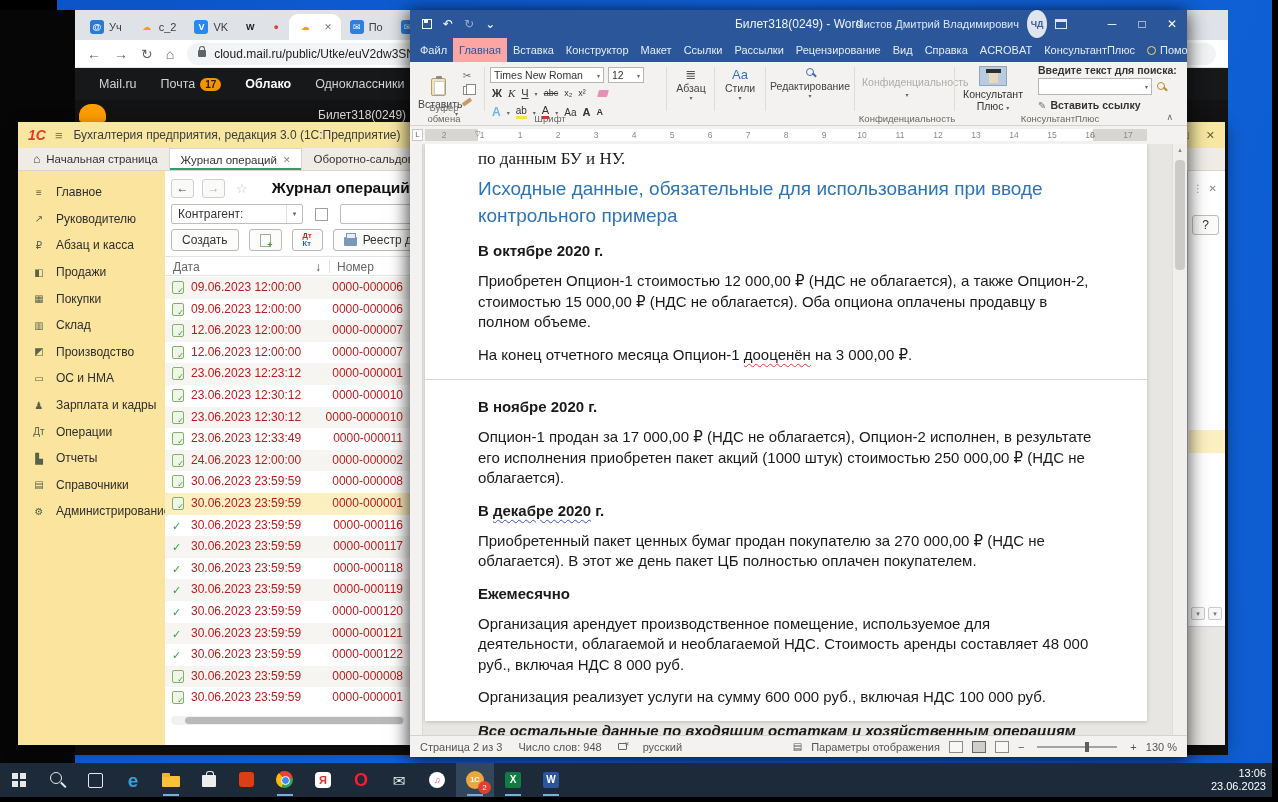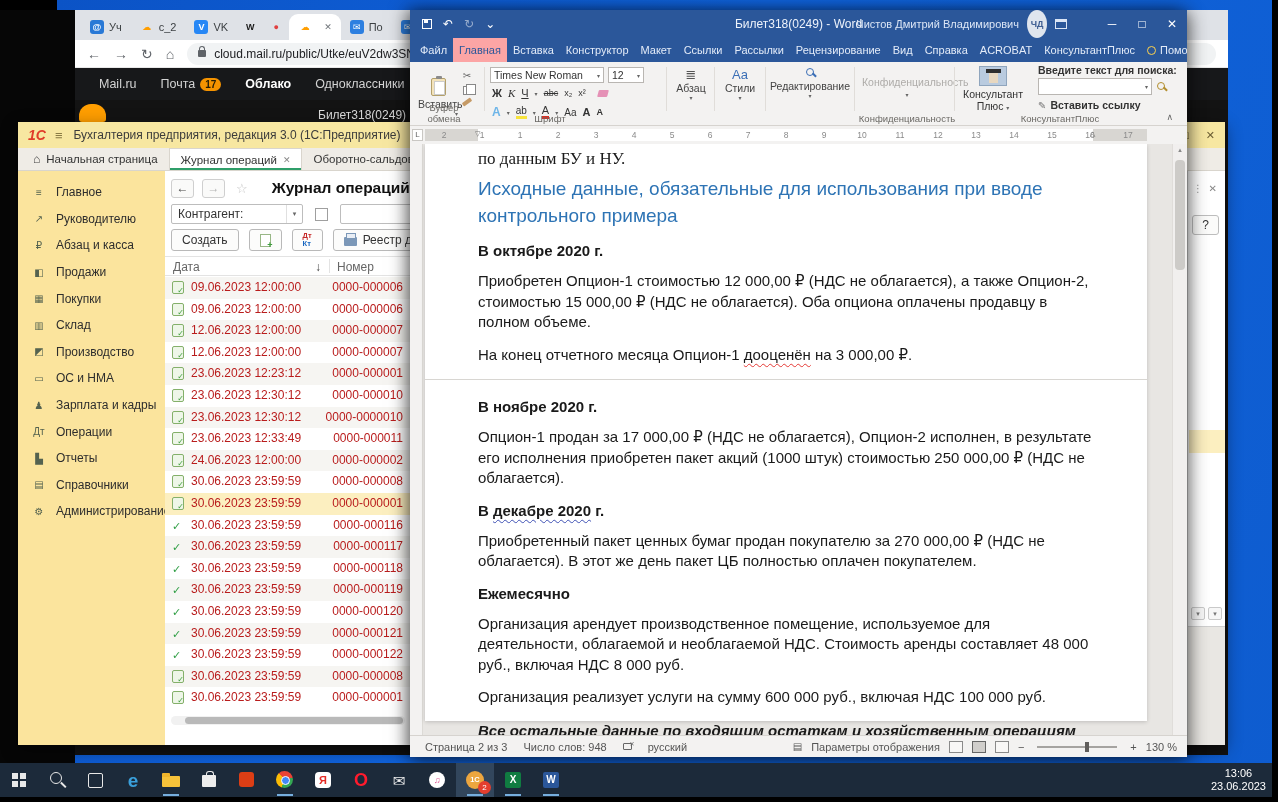--- a/index.html
+++ b/index.html
@@ -197,21 +197,21 @@
   .p-norm{font-size:15px;line-height:20.5px;margin:12px 0 0;}
   .p-bi{font-weight:700;font-style:italic;font-size:15px;line-height:20.5px;margin:13px 0 0;}
   .p-break{border-top:1px solid #d8d6d2;margin:14px -54px 0 -53px;height:6px;}
   .mark-red{text-decoration:underline wavy #e53935;text-decoration-thickness:1px;text-underline-offset:3px;}
   .mark-blue{text-decoration:underline wavy #3f51b5;text-decoration-thickness:1px;text-underline-offset:3px;}
   .w-scroll{position:absolute;right:0;top:134px;bottom:22px;width:15px;background:#f1efee;border-left:1px solid #e0ddda;}
   .ws-up{position:absolute;top:2px;left:0;right:0;text-align:center;font-size:7px;color:#888;}
   .ws-thumb{position:absolute;left:2px;right:2px;top:16px;height:110px;background:#cdcbc8;border-radius:4px;}
   .w-status{position:absolute;left:0;right:0;bottom:0;height:22px;background:#f3f2f1;border-top:1px solid #d6d3cf;
     display:flex;align-items:center;font-size:11px;color:#555;}
-  .stl{display:flex;align-items:center;gap:16px;padding-left:15px;}
+  .stl{display:flex;align-items:center;gap:16px;padding-left:10px;}
   .book{width:9px;height:7px;border:1px solid #666;border-radius:1px;position:relative;}
   .book::before{content:"✕";position:absolute;right:-4px;top:-4px;font-size:6px;color:#666;}
   .str{margin-left:auto;display:flex;align-items:center;gap:9px;padding-right:10px;}
   .dispic{font-size:10px;color:#555;}
   .vicon{width:14px;height:12px;border:1px solid #8a8a8a;background:#f8f7f6;}
   .vicon.act{background:#d0cecb;border-color:#666;}
   .ztrack{width:80px;height:2px;background:#a5a3a0;position:relative;margin:0 4px;}
   .zthumb{position:absolute;left:60%;top:-4px;width:4px;height:10px;background:#605e5c;}
 
   
@@ -241,21 +241,21 @@
   .tb-itunes::before{content:"";position:absolute;left:11px;top:9px;width:16px;height:16px;background:#fff;border-radius:50%;}
   .tb-itunes .tbg{color:#d94f8e;font-size:9px;}
   .tb-onec::before{content:"";position:absolute;left:10px;top:8px;width:18px;height:18px;background:#eca63f;border-radius:50%;}
   .tb-onec .tbg{color:#fff;font-size:7.5px;font-weight:700;}
   .tb-excel::before{content:"";position:absolute;left:11px;top:9px;width:16px;height:16px;background:#107c41;border-radius:2px;}
   .tb-excel .tbg{color:#fff;font-size:10px;font-weight:700;}
   .tb-word::before{content:"";position:absolute;left:11px;top:9px;width:16px;height:16px;background:#2b579a;border-radius:2px;}
   .tb-word .tbg{color:#fff;font-size:10px;font-weight:700;}
   .tb-badge{position:absolute;right:3px;bottom:3px;min-width:13px;height:13px;border-radius:7px;background:#e33e2e;color:#fff;
     font-size:8px;line-height:13px;text-align:center;z-index:3;padding:0 2px;}
-  .tb-clock{position:absolute;right:12px;top:4px;text-align:center;color:#fff;font-size:11px;line-height:13px;}
+  .tb-clock{position:absolute;right:12px;top:4px;text-align:right;color:#fff;font-size:11px;line-height:13px;}
 </style>
 </head>
 <body>
 
 <div class="screen">
   <div id="desktop"></div>
   <div id="matte"></div>
 
   <div id="browser">
     <div class="b-tabs">

